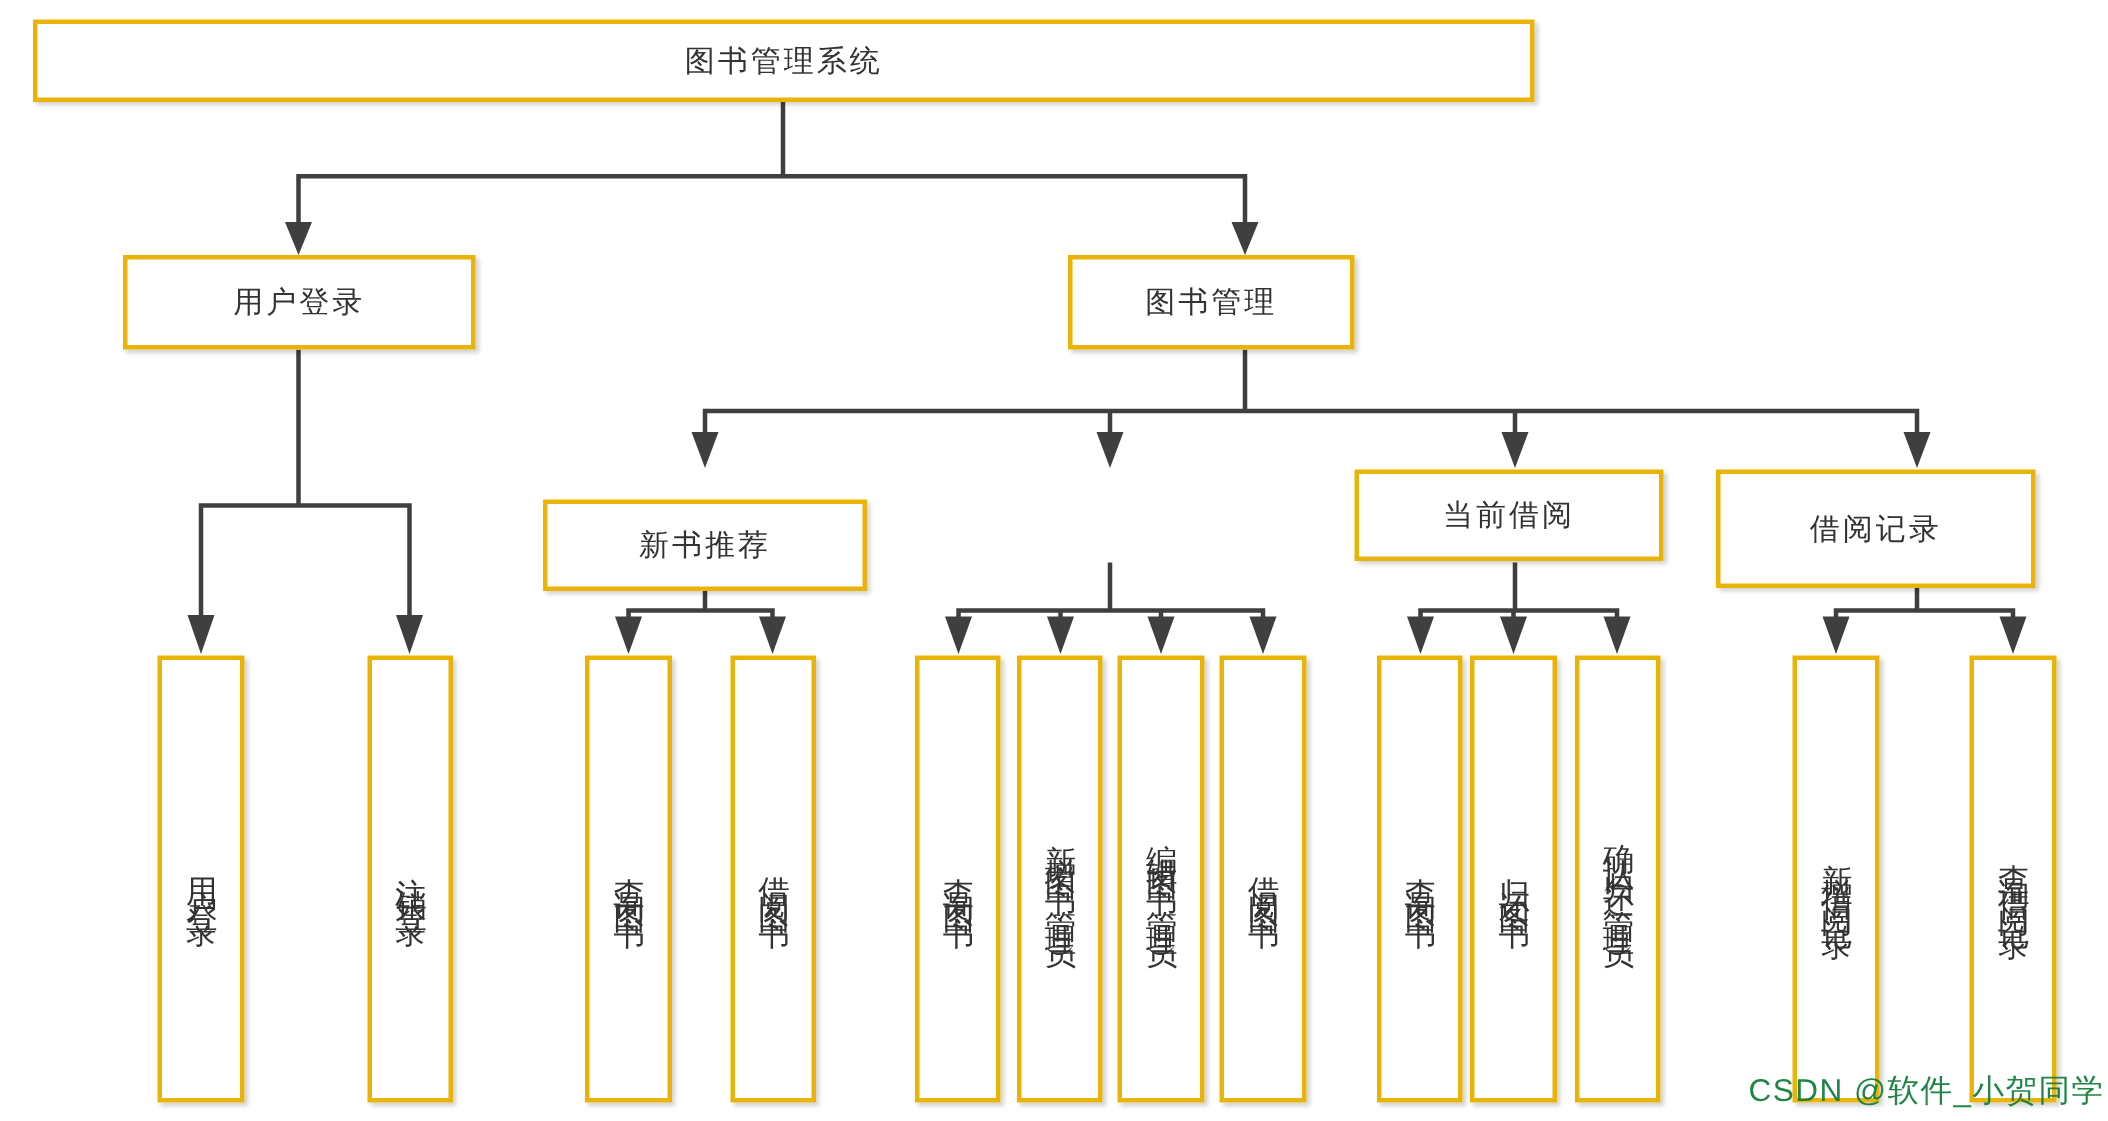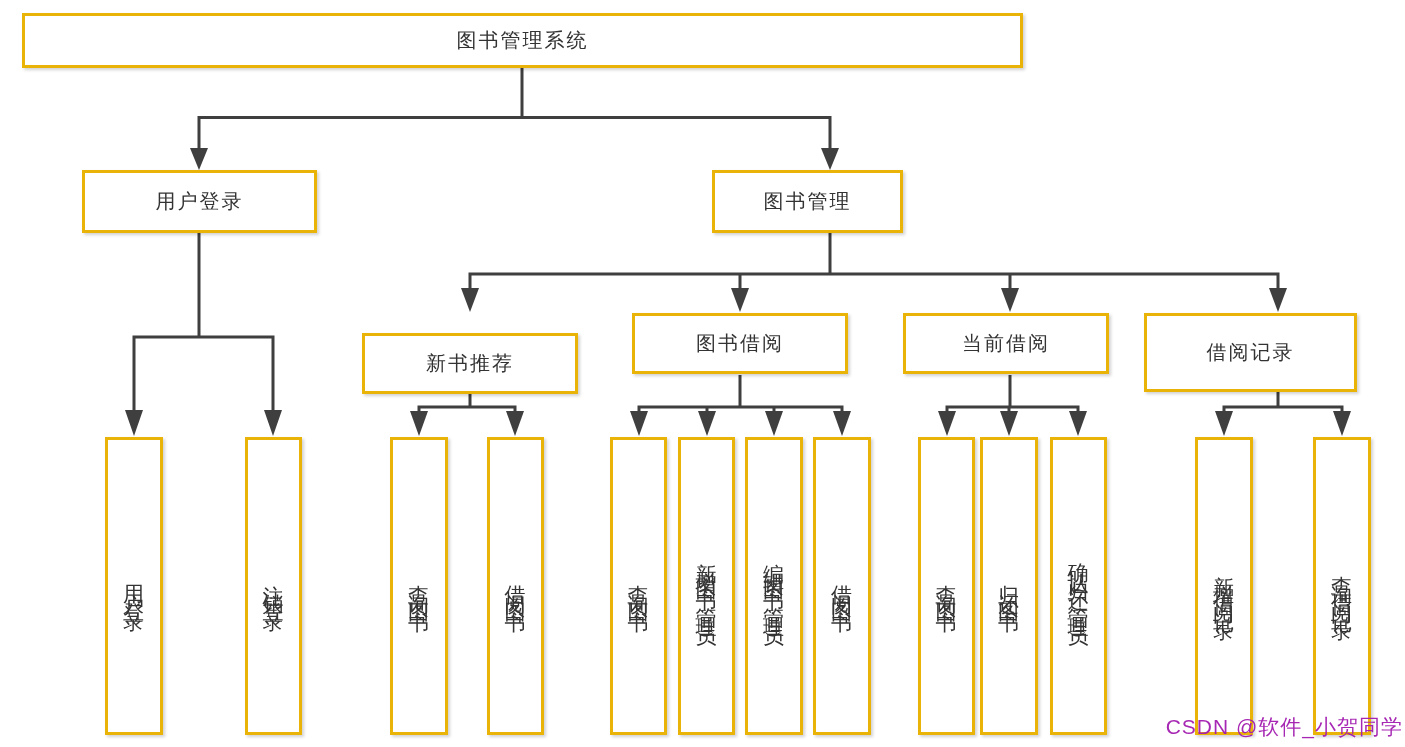--- a/index.html
+++ b/index.html
@@ -54,21 +54,21 @@
       letter-spacing: 9px;
       line-height: 1.1;
     }
     .watermark {
       position: absolute;
       right: 2px;
       top: 713px;
       z-index: 5;
       font-size: 21px;
       letter-spacing: 1px;
-      color: #a21caf;
+      color: #15803d;
       opacity: 0.95;
       white-space: nowrap;
     }
   </style>
 </head>
 <body>
 
 <div class="canvas">
 
   <svg class="connectors" width="1405" height="747" viewBox="0 0 1405 747">
@@ -132,21 +132,20 @@
       <polygon points="1333,411 1351,411 1342,436"></polygon>
     </g>
   </svg>
 
   <div class="box h" style="left:22px; top:13px; width:1001px; height:55px;">图书管理系统</div>
 
   <div class="box h" style="left:82px; top:170px; width:235px; height:63px;">用户登录</div>
   <div class="box h" style="left:712px; top:170px; width:191px; height:63px;">图书管理</div>
 
   <div class="box h" style="left:362px; top:313px; width:216px; height:61px;margin-top:20px;">新书推荐</div>
-  <div class="box h" style="left:632px; top:313px; width:216px; height:61px;">图书借阅</div>
   <div class="box h" style="left:903px; top:313px; width:206px; height:61px;">当前借阅</div>
   <div class="box h" style="left:1144px; top:313px; width:213px; height:79px;">借阅记录</div>
 
   <div class="box v" style="left:105px; top:437px; width:58px; height:298px;">用户登录</div>
   <div class="box v" style="left:245px; top:437px; width:57px; height:298px;">注销登录</div>
 
   <div class="box v" style="left:390px; top:437px; width:58px; height:298px;">查询图书</div>
   <div class="box v" style="left:487px; top:437px; width:57px; height:298px;">借阅图书</div>
 
   <div class="box v" style="left:610px; top:437px; width:57px; height:298px;">查询图书</div>

